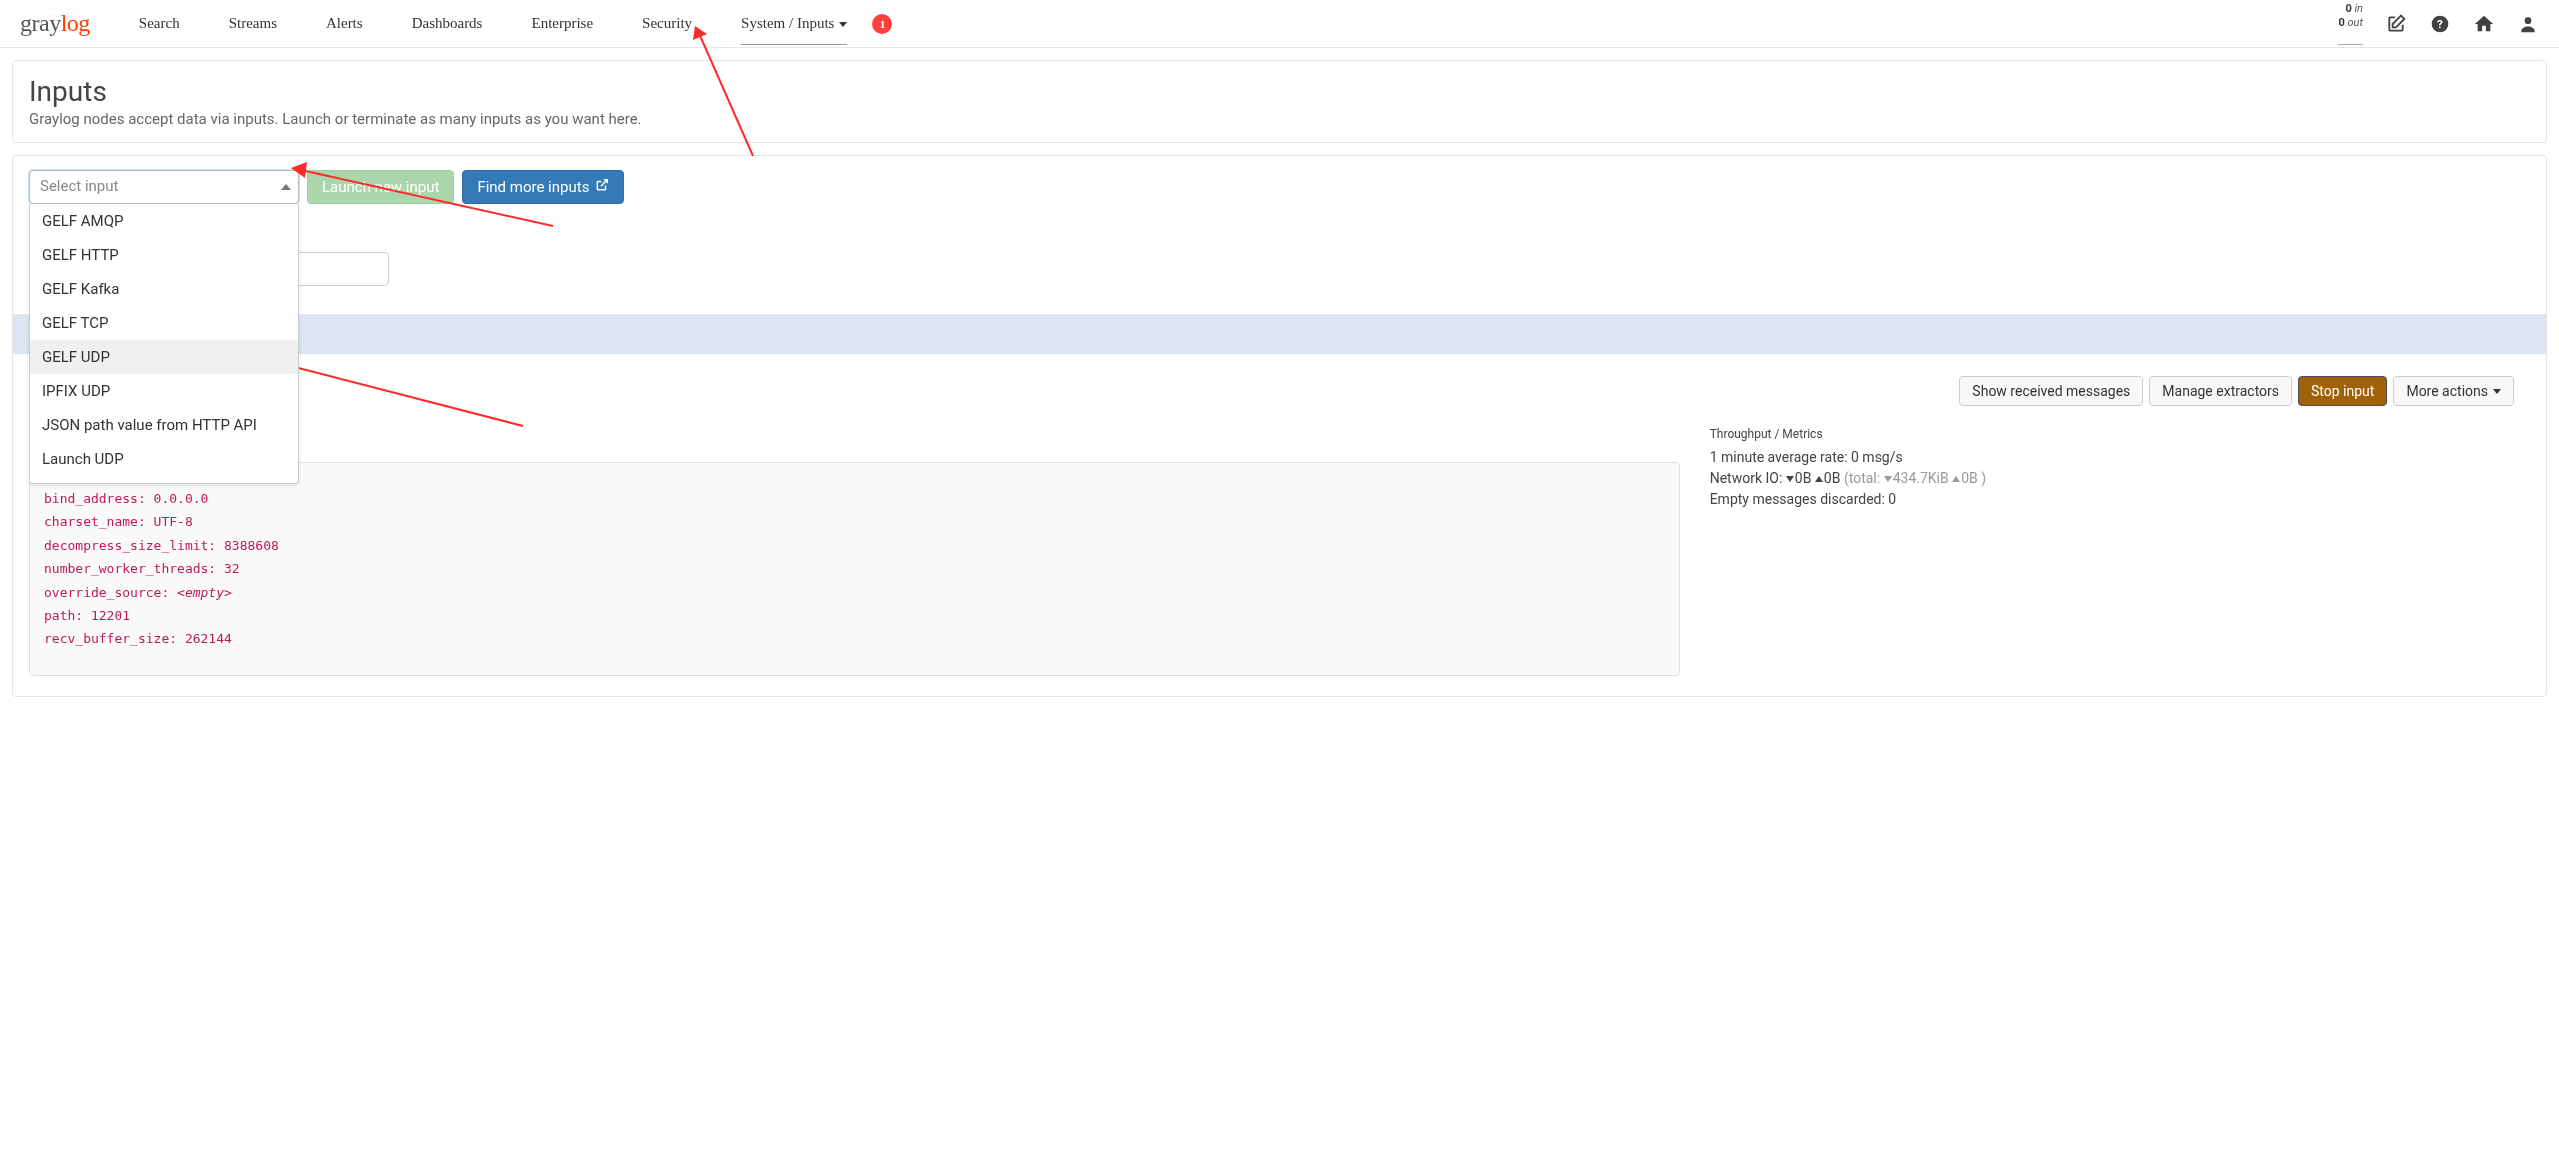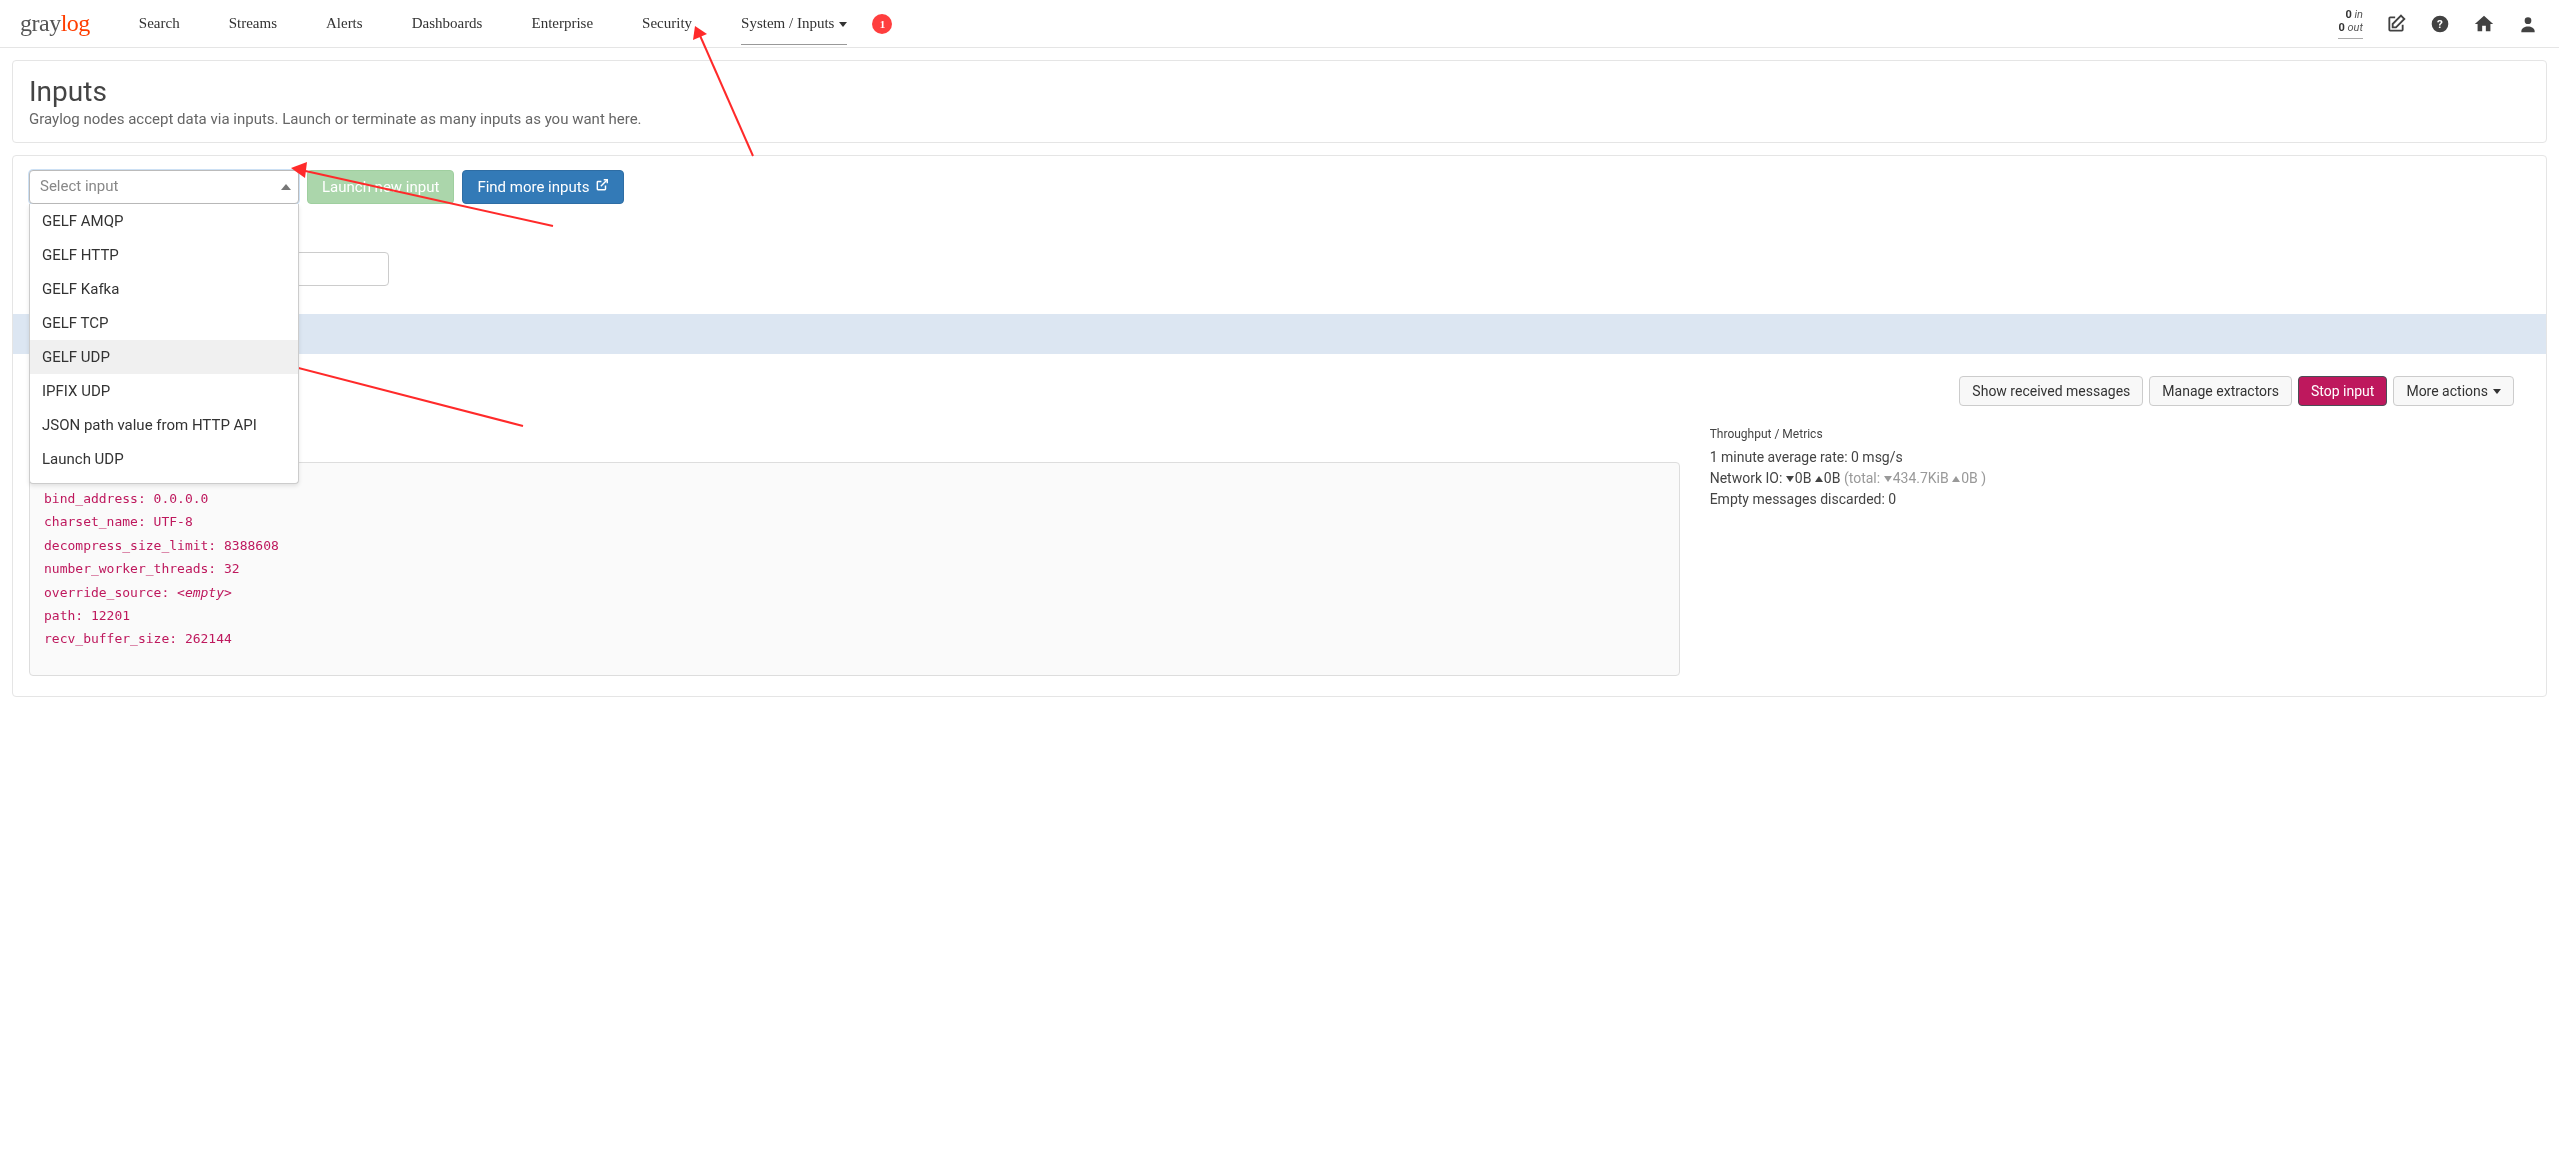--- a/index.html
+++ b/index.html
@@ -9,21 +9,21 @@
 .navbar { display: flex; align-items: center; height: 48px; border-bottom: 1px solid #e5e5e5; padding: 0 20px; justify-content: space-between; }
 .nav-left { display: flex; align-items: center; gap: 25px; font-family: Liberation Serif, serif; }
 .logo { font-size: 24px; font-weight: 400; letter-spacing: -0.5px; }
 .logo .g1 { color: #555; }
 .logo .g2 { color: #ff3e00; }
 .nav-item { color: #333; cursor: pointer; font-size: 15px; padding: 12px 0; margin-left: 24px; }
 .nav-item.active { border-bottom: 1px solid #999; }
 .caret-down::after { content: ""; display: inline-block; margin-left: 5px; vertical-align: middle; border-top: 5px solid #333; border-left: 4px solid transparent; border-right: 4px solid transparent; }
 .badge-red { display: inline-flex; align-items: center; justify-content: center; width: 20px; height: 20px; border-radius: 10px; background: #ff3e3e; color: #fff; font-size: 11px; font-weight: bold; }
 .nav-right { display: flex; align-items: center; gap: 22px; }
-.throughput-box { text-align: right; font-size: 11px; color: #333; line-height: 1.2; border-bottom: 1px solid #aaa; padding-bottom: 4px; }
+.throughput-box { text-align: right; font-size: 11px; color: #333; line-height: 1.2; border-bottom: 1px solid #aaa; padding-bottom: 15px; }
 .throughput-box .tline span.num { font-weight: bold; }
 .throughput-box .tline span.lbl { font-style: italic; color: #555; }
 .icon-btn { color: #424242; cursor: pointer; display: inline-flex; align-items: center; justify-content: center; width: 22px; height: 22px; }
 
 
 .panel { margin: 12px; border: 1px solid #e5e5e5; border-radius: 4px; padding: 14px 16px; }
 .page-title { font-size: 28px; font-weight: 400; color: #444; }
 .page-subtitle { font-size: 15px; color: #666; margin-top: 2px; }
 
 
@@ -31,21 +31,21 @@
 .controls-row { display: flex; align-items: flex-end; gap: 8px; }
 .select-input { position: relative; width: 270px; }
 .select-box { width: 100%; height: 34px; border: 1px solid #bbb; border-radius: 4px; padding: 6px 28px 6px 10px; font-size: 15px; color: #888; background: #fff; box-shadow: 0 0 0 1px rgba(0,100,200,0.2); cursor: text; }
 .select-arrow { position: absolute; right: 8px; top: 50%; transform: translateY(-50%); color: #777; }
 .select-arrow::before { content: ""; display: block; border-bottom: 6px solid #777; border-left: 5px solid transparent; border-right: 5px solid transparent; }
 .btn { display: inline-flex; align-items: center; padding: 7px 14px; border-radius: 4px; font-size: 15px; cursor: pointer; border: 1px solid transparent; }
 .btn-green { background: #8fc98f; color: #fff; border-color: #7fbf7f; }
 .btn-green.disabled { opacity: 0.75; cursor: not-allowed; }
 .btn-blue { background: #337ab7; color: #fff; border-color: #2e6da4; }
 .btn-default { background: #f8f8f8; color: #333; border-color: #ccc; }
-.btn-dark { background: #be185d; color: #fff; border-color: #4b4e56; }
+.btn-dark { background: #a16207; color: #fff; border-color: #4b4e56; }
 .ext-icon { margin-left: 6px; display: inline-block; }
 
 
 .dropdown { position: absolute; top: 48px; left: 16px; width: 270px; background: #fff; border: 1px solid #ccc; border-top: none; border-radius: 0 0 4px 4px; box-shadow: 0 2px 4px rgba(0,0,0,0.1); z-index: 10; max-height: 280px; overflow: hidden; }
 .dropdown-inner { overflow-y: auto; max-height: 280px; }
 .dropdown-item { padding: 8px 12px; font-size: 15px; color: #333; cursor: pointer; }
 .dropdown-item.highlight { background: #f0f0f0; }
 .dropdown::-webkit-scrollbar, .dropdown-inner::-webkit-scrollbar { width: 12px; }
 .dropdown-inner::-webkit-scrollbar-thumb { background: #bbb; border-radius: 2px; }
 .dropdown-inner::-webkit-scrollbar-track { background: #eee; }

